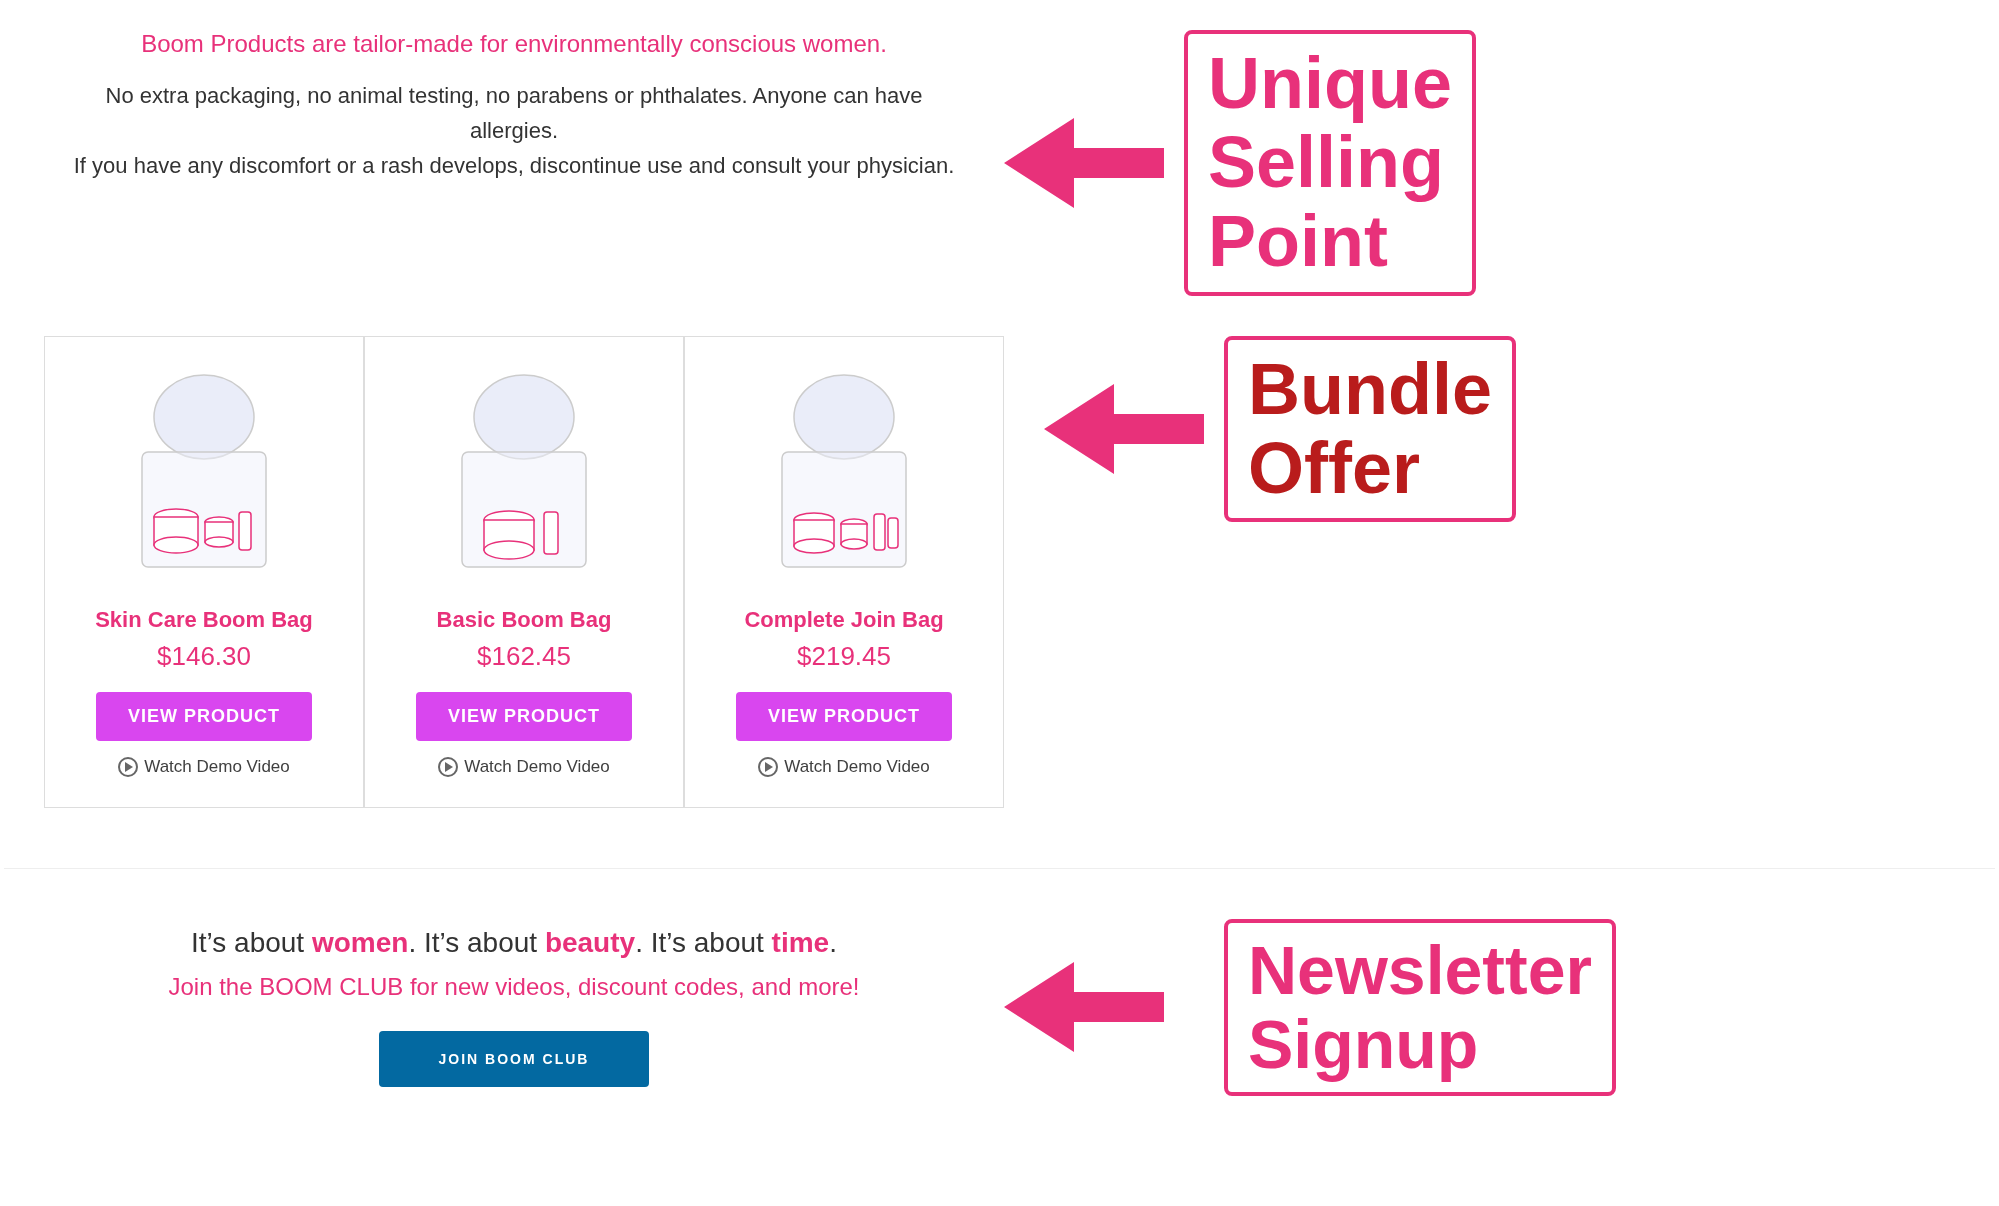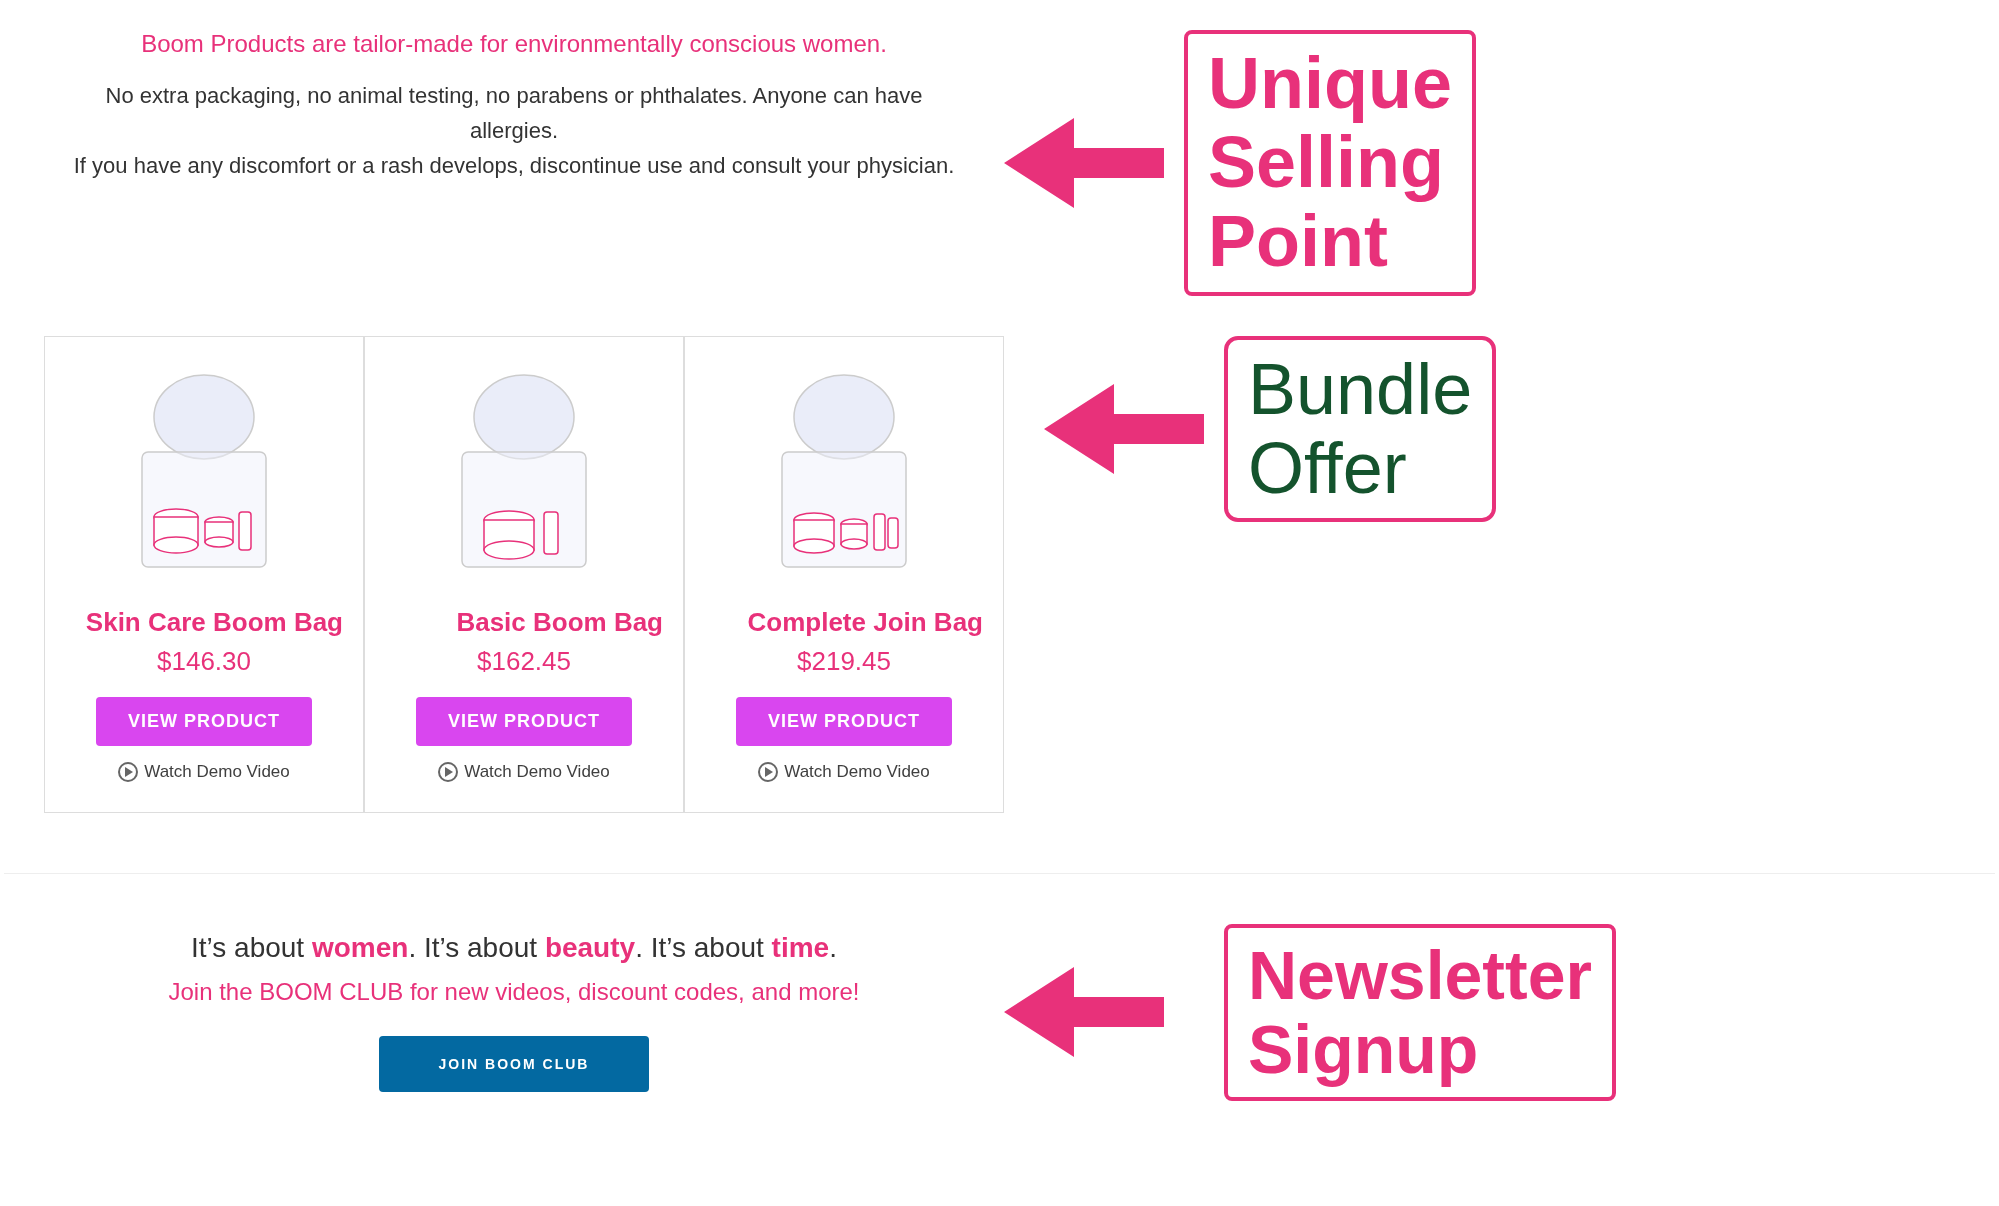--- a/index.html
+++ b/index.html
@@ -89,24 +89,23 @@
       width: 100%;
       height: 220px;
       display: flex;
       align-items: center;
       justify-content: center;
       margin-bottom: 20px;
     }
 
     .product-name {
       color: #e8317a;
-      font-size: 26px;
+      font-size: 22px;
       font-weight: bold;
       margin-bottom: 8px;
-      text-align: right;
     }
 
     .product-price {
       color: #e8317a;
       font-size: 26px;
       margin-bottom: 20px;
     }
 
     .view-product-btn {
       background: #d946ef;
@@ -153,25 +152,25 @@
 
     .bundle-arrow-label {
       display: flex;
       align-items: center;
       flex: 1;
       margin-left: 40px;
     }
 
     .bundle-label-text {
       font-size: 72px;
-      font-weight: 400;
-      color: #14532d;
+      font-weight: 700;
+      color: #b91c1c;
       line-height: 1.1;
       border: 4px solid #e8317a;
-      border-radius: 14px;
+      border-radius: 8px;
       padding: 10px 20px;
     }
 
     
     .newsletter-section {
       display: flex;
       align-items: center;
       width: 100%;
       padding: 0 60px;
       border-top: 1px solid #eee;

